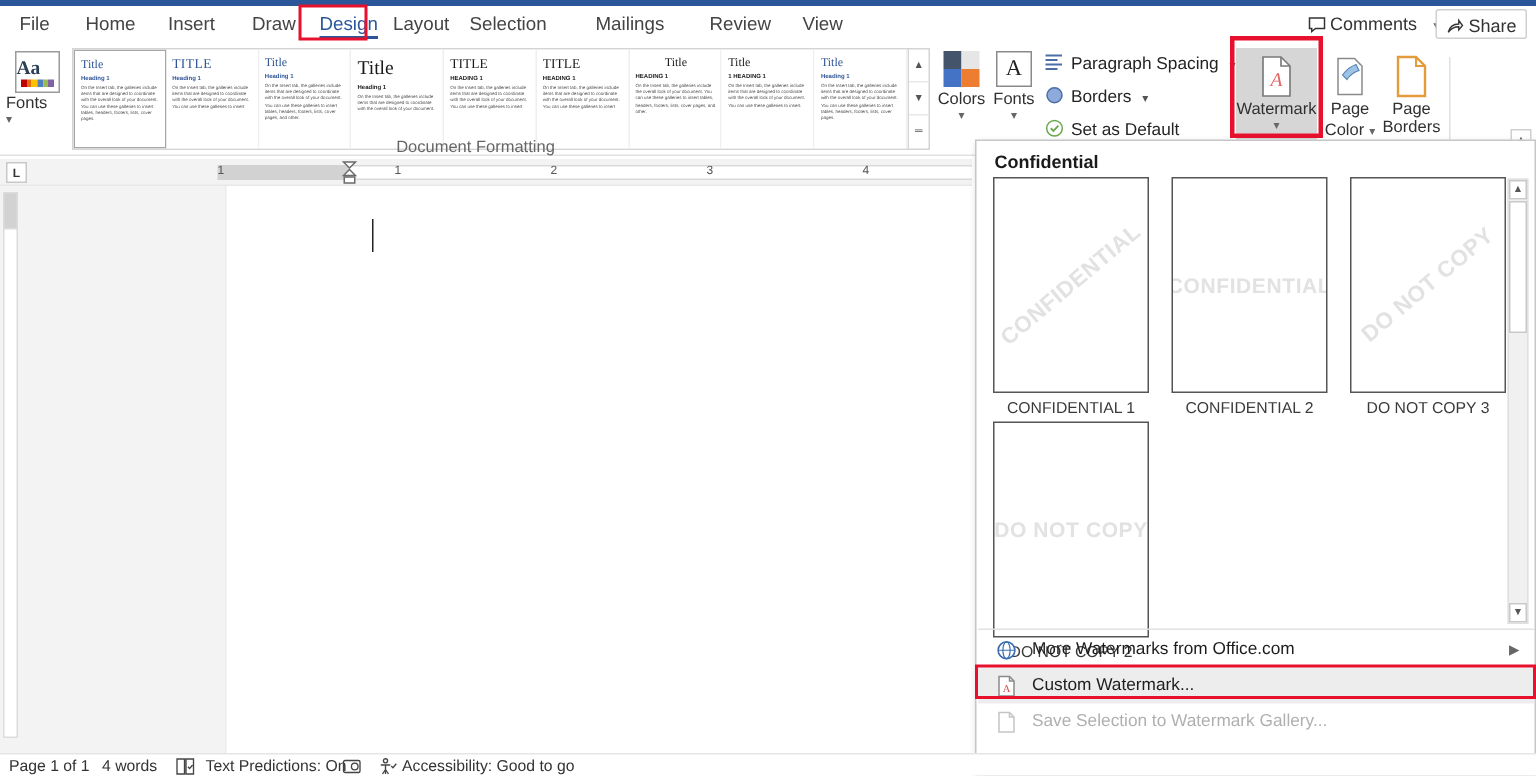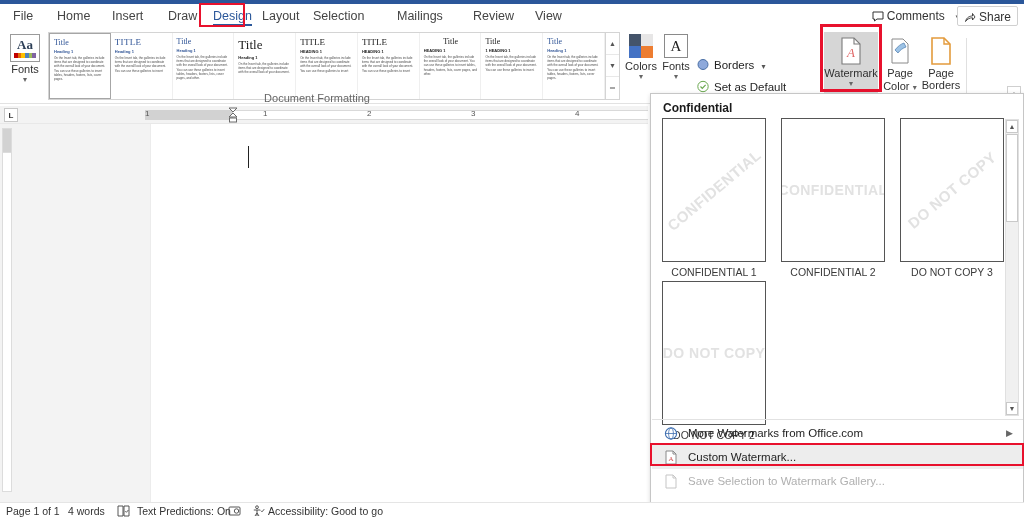--- a/index.html
+++ b/index.html
@@ -24,21 +24,21 @@
                border:1px solid #d0d0d0; border-radius:2px; padding:0 6px; background:#fff; white-space:nowrap;margin-left:24px;}
   .mini-ic { display:inline-block; vertical-align:-2px; margin-right:3px; }
 
   
   #ribbon { position:absolute; left:0; top:28px; width:1024px; height:76px; background:#fff;
             border-bottom:1px solid #e2e2e2; }
   #ribbon-label { position:absolute; left:0; top:92px; width:634px; height:14px;
                   text-align:center; font-size:11px; color:#666; }
 
   
-  #themes-group { position:absolute; left:4px; top:2px; width:42px; height:72px; text-align:center; }
+  #themes-group { position:absolute; left:4px; top:2px; width:42px; height:72px; text-align:left; }
   #themes-icon { width:30px; height:28px; margin:4px auto 1px; border:1px solid #9a9a9a; background:#fff;
                  position:relative; }
   #themes-icon .aa { position:absolute; left:0; right:0; top:2px; font-size:13px; font-weight:bold;
                      font-family:"Liberation Serif", serif; color:#2d3f57; }
   #themes-icon .swatches { position:absolute; left:3px; right:3px; bottom:3px; height:5px; display:flex; }
   #themes-icon .swatches i { flex:1; display:block; height:5px; }
   .grp-label { font-size:11px; color:#303030; line-height:12px; }
   .grp-caret { font-size:8px; color:#666; line-height:9px; }
 
   
@@ -250,20 +250,26 @@
     <div class="grp-label">Colors</div>
     <div class="grp-caret">▾</div>
   </div>
 
   <div id="fonts-group">
     <div id="fonts-icon">A</div>
     <div class="grp-label">Fonts</div>
     <div class="grp-caret">▾</div>
   </div>
 
+  <div class="smallcmd" style="top:6px">
+    <svg class="sic" viewBox="0 0 14 13">
+      <path d="M1 2h11M1 5h8M1 8h11M1 11h8" stroke="#4a6fa5" stroke-width="1.3" fill="none"></path>
+    </svg><span>Paragraph Spacing</span>
+    <span style="font-size:8px;color:#555;margin-left:4px">▾</span>
+  </div>
   <div class="smallcmd" style="top:28px">
     <svg class="sic" viewBox="0 0 14 13">
       <circle cx="7" cy="6.5" r="5" fill="#8ea9db" stroke="#4a6fa5"></circle>
     </svg><span>Borders</span>
     <span style="font-size:8px;color:#555;margin-left:4px">▾</span>
   </div>
   <div class="smallcmd" style="top:50px">
     <svg class="sic" viewBox="0 0 14 13">
       <circle cx="7" cy="6.5" r="5.2" fill="none" stroke="#6aa84f"></circle>
       <path d="M4.5 6.5l1.8 1.8L9.6 4.8" fill="none" stroke="#6aa84f" stroke-width="1.2"></path>

